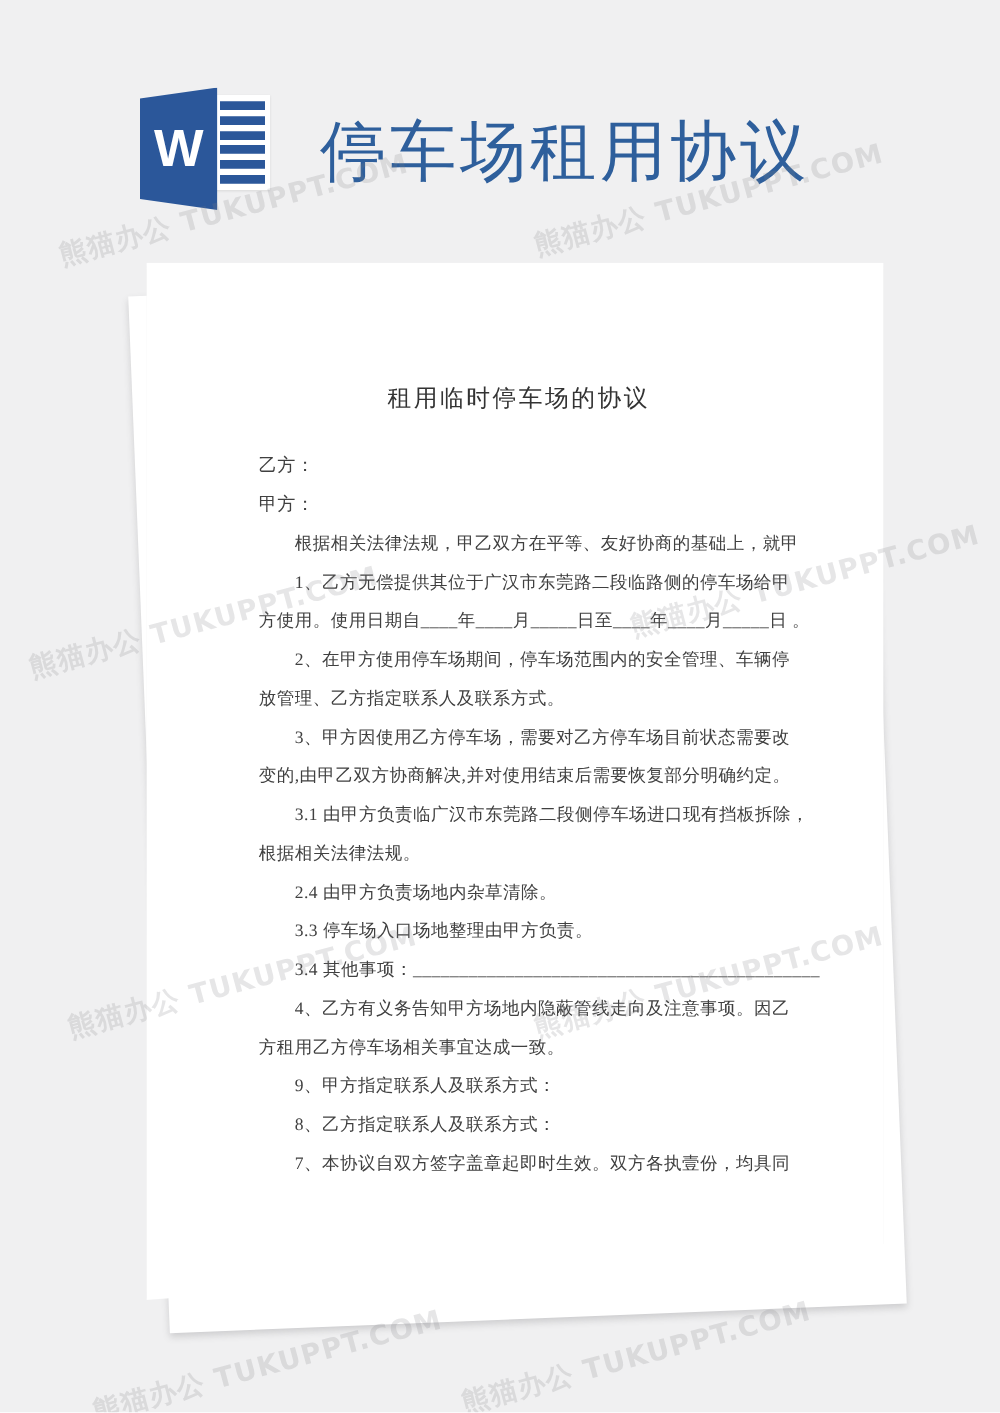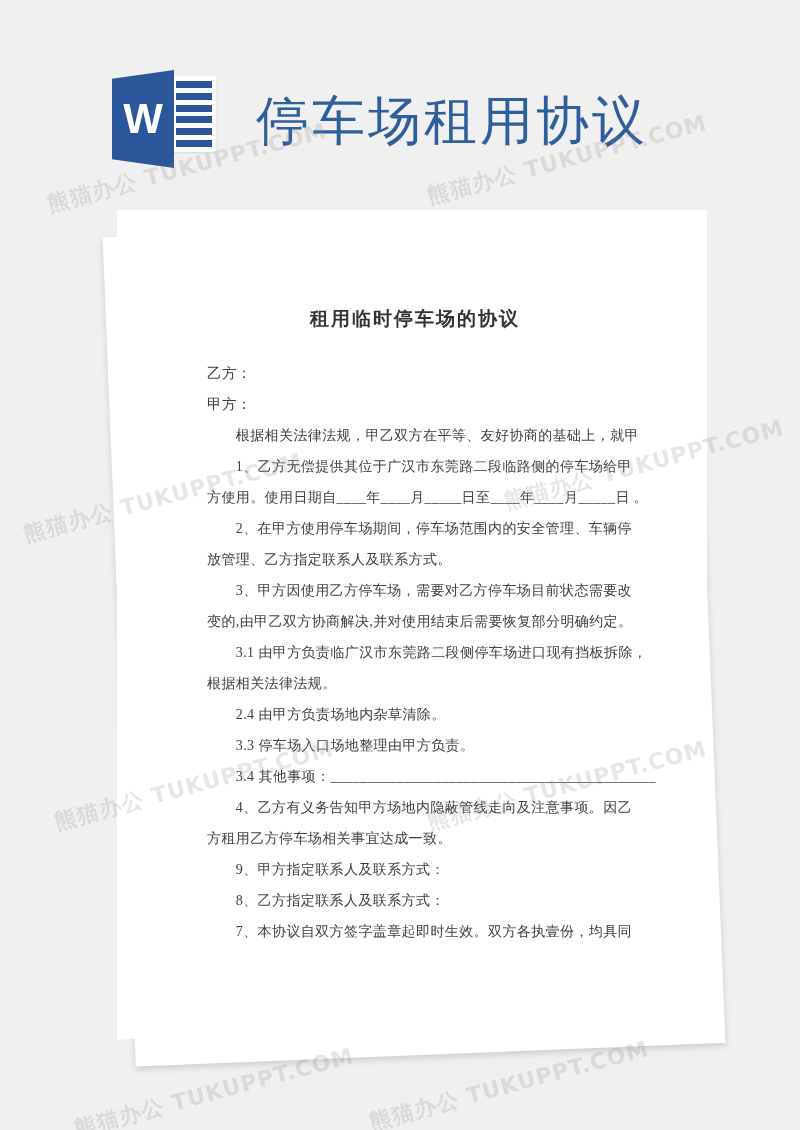--- a/index.html
+++ b/index.html
@@ -54,21 +54,21 @@
   .page.front {
     clip-path: polygon(0% 0%, 100% 0%, 100% 94.6%, 0% 100%);
     filter: drop-shadow(0 2px 4px rgba(80,80,85,0.25));
     padding: 96px 84px 0 90px;
     font-family: "Liberation Serif", "DejaVu Serif", serif;
     color: #404040;
   }
 
   .doc-title {
     text-align: center;
-    font-size: 19px; font-weight: 700; letter-spacing: 2px;
+    font-size: 19px; font-weight: 400; letter-spacing: 2px;
     color: #333333;
     margin-bottom: 26px;
     white-space: pre;
   }
   .doc-line {
     font-size: 14px; line-height: 31px; letter-spacing: 0.4px;
     white-space: pre; color: #404040;
   }
   .party-line { font-size: 14.5px; }
 

